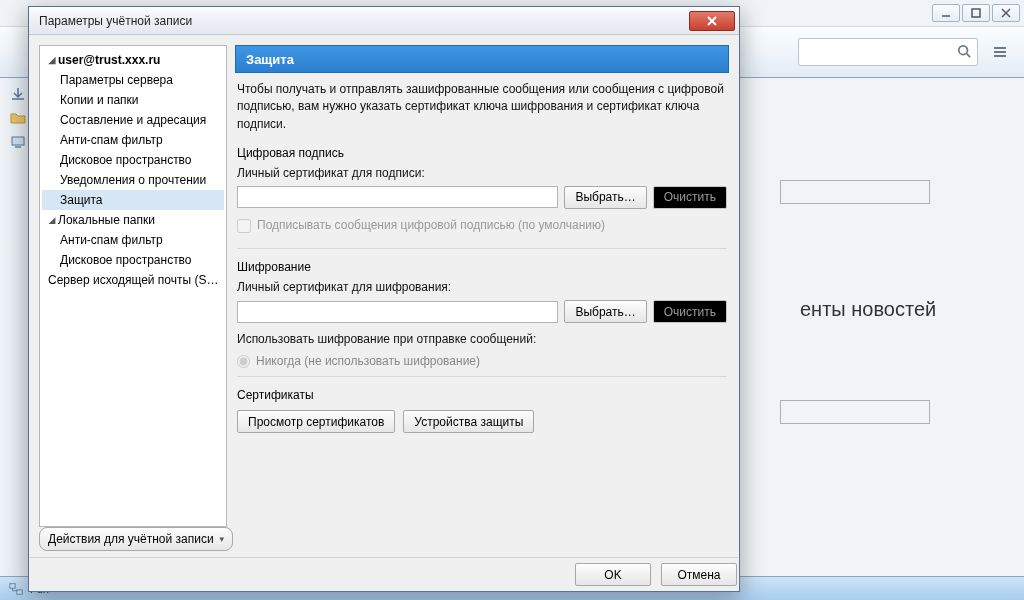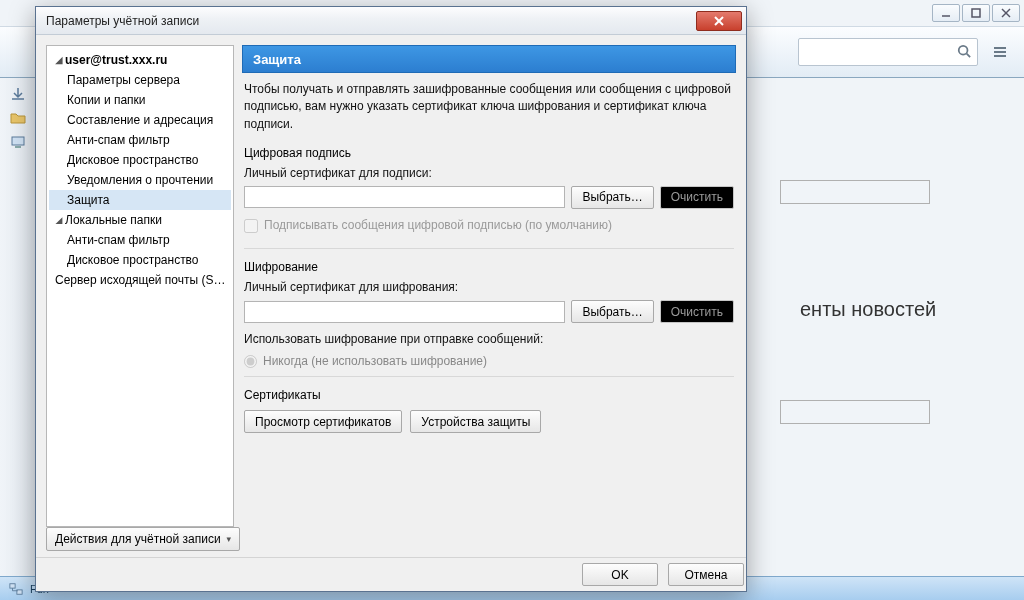--- a/index.html
+++ b/index.html
@@ -13,21 +13,21 @@
   .hamburger { width:32px; height:28px; display:flex; align-items:center; justify-content:center; border:1px solid transparent; border-radius:2px;}
   .hamburger svg { width:16px; height:16px; stroke:#6a7a88; }
   .bg-leftbar { position:absolute; top:78px; left:0; width:36px; bottom:24px; background:linear-gradient(90deg,#f0f4f8,#e4eaf1); border-right:1px solid #cdd7e1; }
   .bg-leftbar .icon { width:20px; height:16px; margin:8px auto; display:block; }
   .bg-text { color:#333; font-size:20px; position:absolute; left:800px; top:298px;}
   .bg-box1 { position:absolute; left:780px; top:180px; width:150px; height:24px; border:1px solid #b0b0b0;}
   .bg-box2 { position:absolute; left:780px; top:400px; width:150px; height:24px; border:1px solid #b0b0b0;}
   .bg-statusbar { position:absolute; left:0; right:0; bottom:0; height:24px; background:linear-gradient(#cfe4f7,#a7cdef); border-top:1px solid #7fa8cc; display:flex; align-items:center; padding:0 8px; color:#1b3f5e; font-size:11px;}
   .bg-statusbar .mini-icon { width:16px; height:14px; margin-right:6px; }
 
-  .dialog { position:absolute; left:35px; top:6px; width:712px; height:586px; background:#f0f0f0; border:1px solid #5a7290; box-shadow:0 6px 24px rgba(0,0,0,.35); display:flex; flex-direction:column; }
+  .dialog { position:absolute; left:28px; top:6px; width:712px; height:586px; background:#f0f0f0; border:1px solid #5a7290; box-shadow:0 6px 24px rgba(0,0,0,.35); display:flex; flex-direction:column; }
   .dlg-title { height:28px; background:linear-gradient(#fdfdfe,#eef1f5 45%,#e4e9ef); border-bottom:1px solid #c3ccd6; display:flex; align-items:center; padding:0 4px 0 10px; font-size:12px; color:#222;}
   .dlg-title .spacer { flex:1; }
   .dlg-close { width:46px; height:20px; background:linear-gradient(#e47a6d,#c8402d); border:1px solid #8f2c1e; border-radius:2px; display:flex; align-items:center; justify-content:center; }
   .dlg-close svg { width:10px; height:10px; stroke:#fff; stroke-width:2; }
   .dlg-body { flex:1; display:flex; padding:10px 10px 0 10px; gap:8px; overflow:hidden; background:#f0f0f0;}
   .tree { width:188px; background:#fff; border:1px solid #b7b7b7; padding:4px 2px 4px 2px; overflow:auto; font-size:12px; }
   .tree-item { padding:2px 4px 2px 18px; white-space:nowrap; cursor:default; line-height:16px; color:#000;}
   .tree-item.root { padding-left:6px; font-weight:bold; display:flex; align-items:center; gap:2px;}
   .tree-item.root .tw { display:inline-block; width:8px; text-align:center; font-size:9px; color:#555;}
   .tree-item.root2 { padding-left:6px; display:flex; align-items:center; gap:2px;}
@@ -47,21 +47,21 @@
   .btn.disabled { color:#9a9a9a; border-color:#c6c6c6; background:#000000; cursor:default;}
   .chk-row { display:flex; align-items:center; gap:6px; margin:4px 0 14px 0; color:#9a9a9a;}
   .chk-row input[type=checkbox]{ width:14px; height:14px; margin:0;}
   .hr { border:none; border-top:1px solid #d8d8d8; margin:6px 0 10px 0;}
   .radio-row { display:flex; align-items:flex-start; gap:6px; margin:4px 0; color:#888; }
   .radio-row input[type=radio]{ margin:2px 0 0 0;}
   .radio-row.first { color:#888;}
   .cert-btn-row { display:flex; gap:8px; margin-top:6px; }
 
   .dlg-footer-row { display:flex; align-items:flex-end; padding:0 10px 6px 10px; gap:8px;}
-  .actions-btn { display:inline-flex; align-items:center; gap:6px; height:24px; padding:0 8px; background:linear-gradient(#fdfdfd,#e6e6e6); border:1px solid #a8a8a8; border-radius:2px; font-size:12px;}
+  .actions-btn { display:inline-flex; align-items:center; gap:6px; height:24px; padding:0 8px; background:linear-gradient(#fdfdfd,#e6e6e6); border:1px solid #a8a8a8; border-radius:8px; font-size:12px;}
   .actions-btn .caret { font-size:9px; color:#555;}
   .dlg-buttons { height:34px; border-top:1px solid #d4d4d4; background:#f0f0f0; display:flex; align-items:center; justify-content:flex-end; padding:0 2px; gap:10px;}
   .dlg-buttons .btn { min-width:76px; justify-content:center;}
 
   .search-icon svg { width:14px; height:14px; stroke:#6a7a88; fill:none; stroke-width:2;}
 </style>
 </head>
 <body>
 
 <div class="bg-app">

